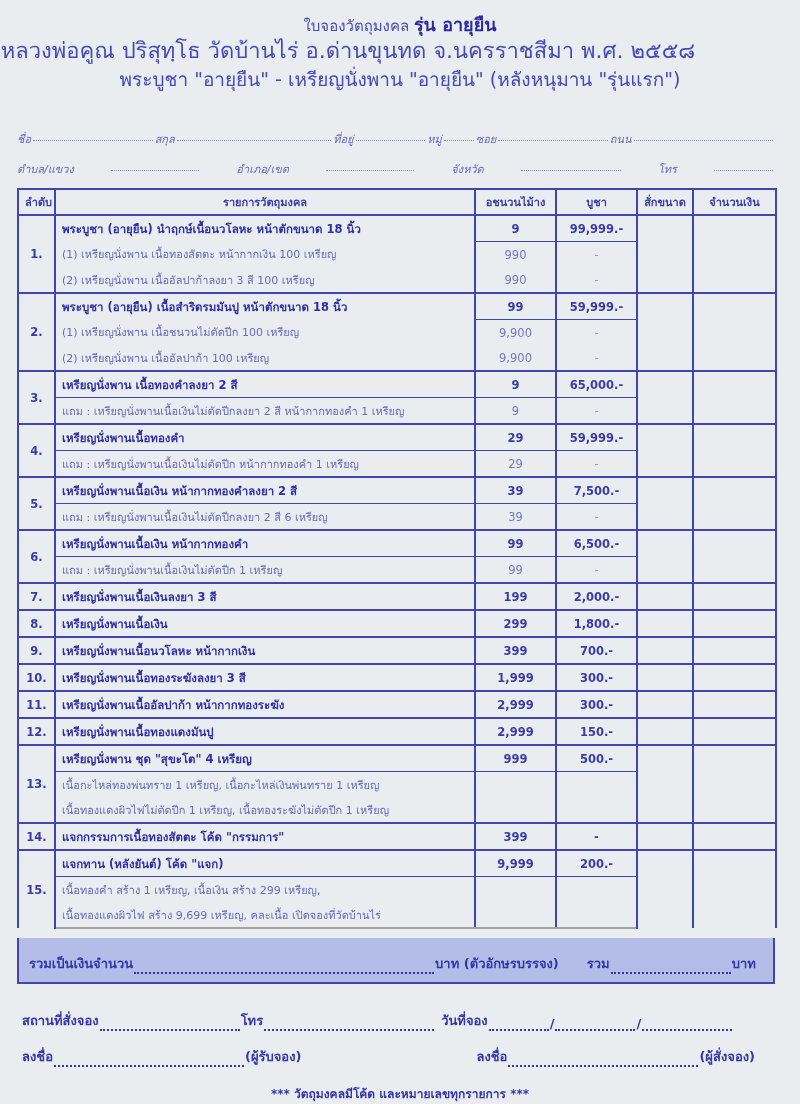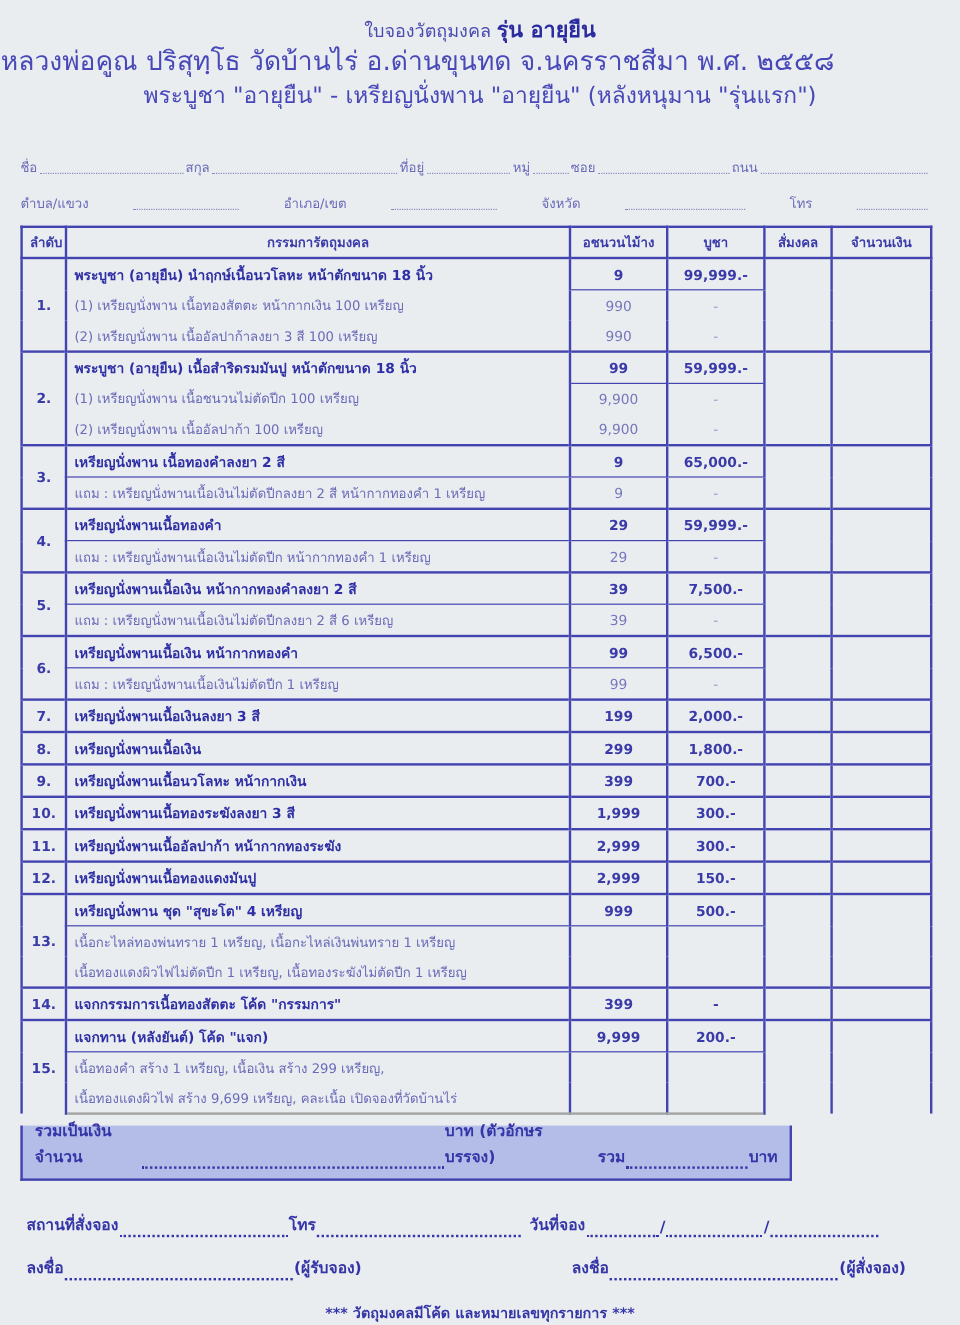--- a/index.html
+++ b/index.html
@@ -8,21 +8,21 @@
     background:#e9edf0;
     font-family:"DejaVu Sans", sans-serif;
     color:#3a3aa8;
     position:relative;
   }
   .title1 { position:absolute; top:10px; left:0; width:800px; text-align:center; font-size:15px; color:#4a4ab0; }
   .title1 b { font-size:18px; color:#2b2ba0; }
   .title2 { position:absolute; top:33px; left:0; width:696px; text-align:center; font-size:22px; color:#4848b8; }
   .title3 { position:absolute; top:64px; left:0; width:800px; text-align:center; font-size:19px; color:#4848b8; }
 
-  .fieldline { position:absolute; left:17px; width:758px; font-size:11px; color:#6a6ab8; display:flex; align-items:center; }
+  .fieldline { position:absolute; left:17px; width:758px; font-size:11px; color:#6a6ab8; display:flex; align-items:flex-start;font-style:italic; }
   .fieldline .lbl { white-space:nowrap; }
   .fieldline .dots { flex:1; border-bottom:1px dotted #8888c0; height:10px; margin:0 2px; }
 
   table.grid {
     position:absolute; left:17px; top:188px; width:758px;
     border-collapse:collapse; table-layout:fixed;
     font-size:11.5px;
   }
   table.grid td, table.grid th {
     border-left:2px solid #4444b0; border-right:2px solid #4444b0;
@@ -37,21 +37,21 @@
   td.c-item.bold { font-weight:bold; color:#2f2fa5; }
   td.c-item.light { color:#6a6ab8; font-size:11px; }
   td.c-qty { text-align:center; }
   td.c-price { text-align:center; }
   td.bold { font-weight:bold; }
   td.light { color:#7777bb; }
   td.dash { color:#9a9ac8; }
   tr.last td { border-bottom:2px solid #a3a3a3; }
 
   .totalbar {
-    position:absolute; left:17px; top:938px; width:643px; height:46px;
+    position:absolute; left:17px; top:938px; width:758px; height:46px;
     background:#b3bde8; border:2px solid #4444b0; border-top:none; box-sizing:border-box;
     display:flex; align-items:flex-end; padding:0 10px 8px 10px; font-size:13px; font-weight:bold; color:#3535a8;
   }
   .totalbar .dots { border-bottom:2px dotted #3535a8; height:10px; margin:0 1px; }
 
   .sig { position:absolute; left:22px; width:756px; font-size:13px; font-weight:bold; color:#3535a8; display:flex; align-items:flex-end; }
   .sig .dots { border-bottom:2px dotted #3535a8; height:10px; margin:0 1px; }
   .footnote { position:absolute; top:1084px; left:0; width:800px; text-align:center; font-size:12px; font-weight:bold; color:#3535a8; }
 </style>
 </head>
@@ -94,24 +94,24 @@
     <col style="width:37px">
       <col style="width:420px">
       <col style="width:81px">
       <col style="width:81px">
       <col style="width:56px">
       <col style="width:83px">
   </colgroup>
   <thead>
     <tr>
       <th>ลำดับ</th>
-      <th>กรรมการัตถุมงคล</th>
+      <th>รายการวัตถุมงคล</th>
       <th>อชนวนไม้าง</th>
       <th>บูชา</th>
-      <th>สั่มงคล</th>
+      <th>สั่กขนาด</th>
       <th>จำนวนเงิน</th>
     </tr>
   </thead>
   <tbody id="tbody">
       <tr class="main">
         <td class="c-no" rowspan="3">1.</td>
         <td class="c-item bold">พระบูชา (อายุยืน) นำฤกษ์เนื้อนวโลหะ หน้าตักขนาด 18 นิ้ว</td>
         <td class="c-qty bold">9</td>
         <td class="c-price bold">99,999.-</td>
         <td class="c-order" rowspan="3"></td>

